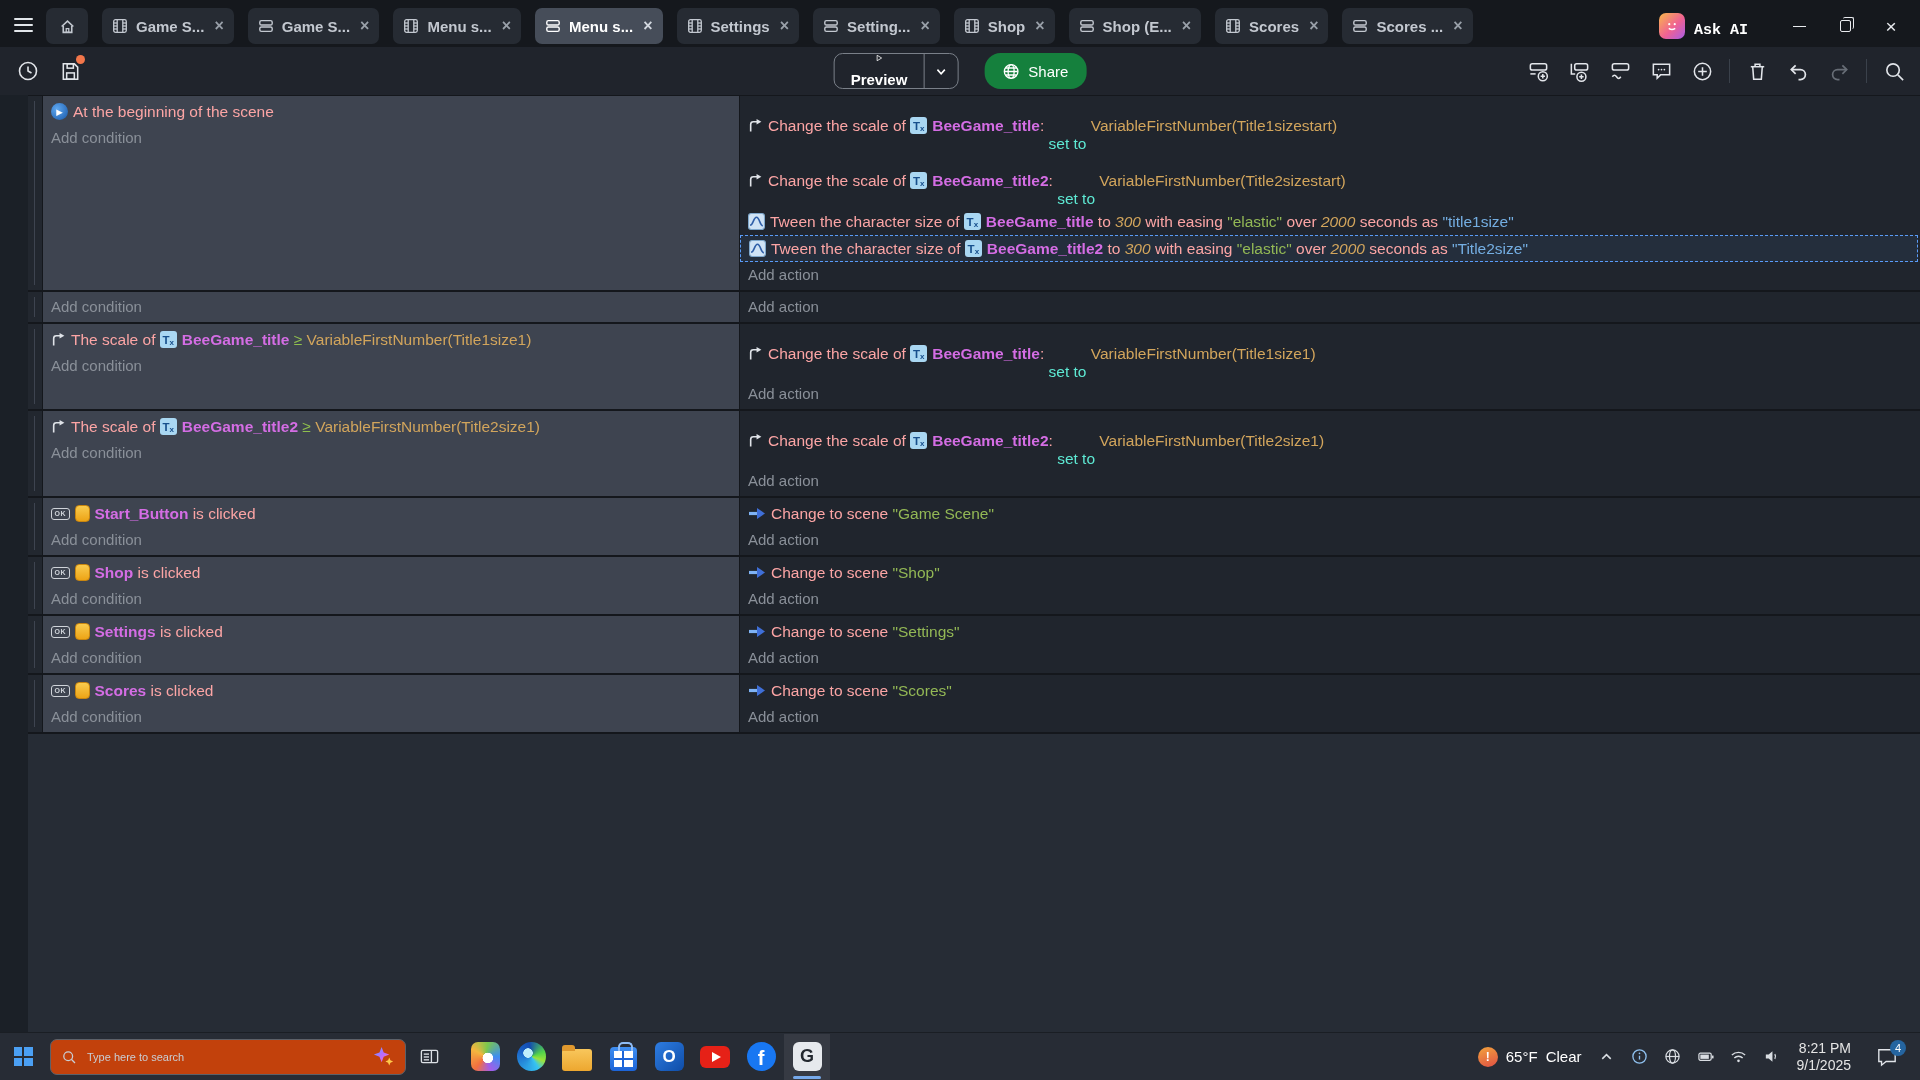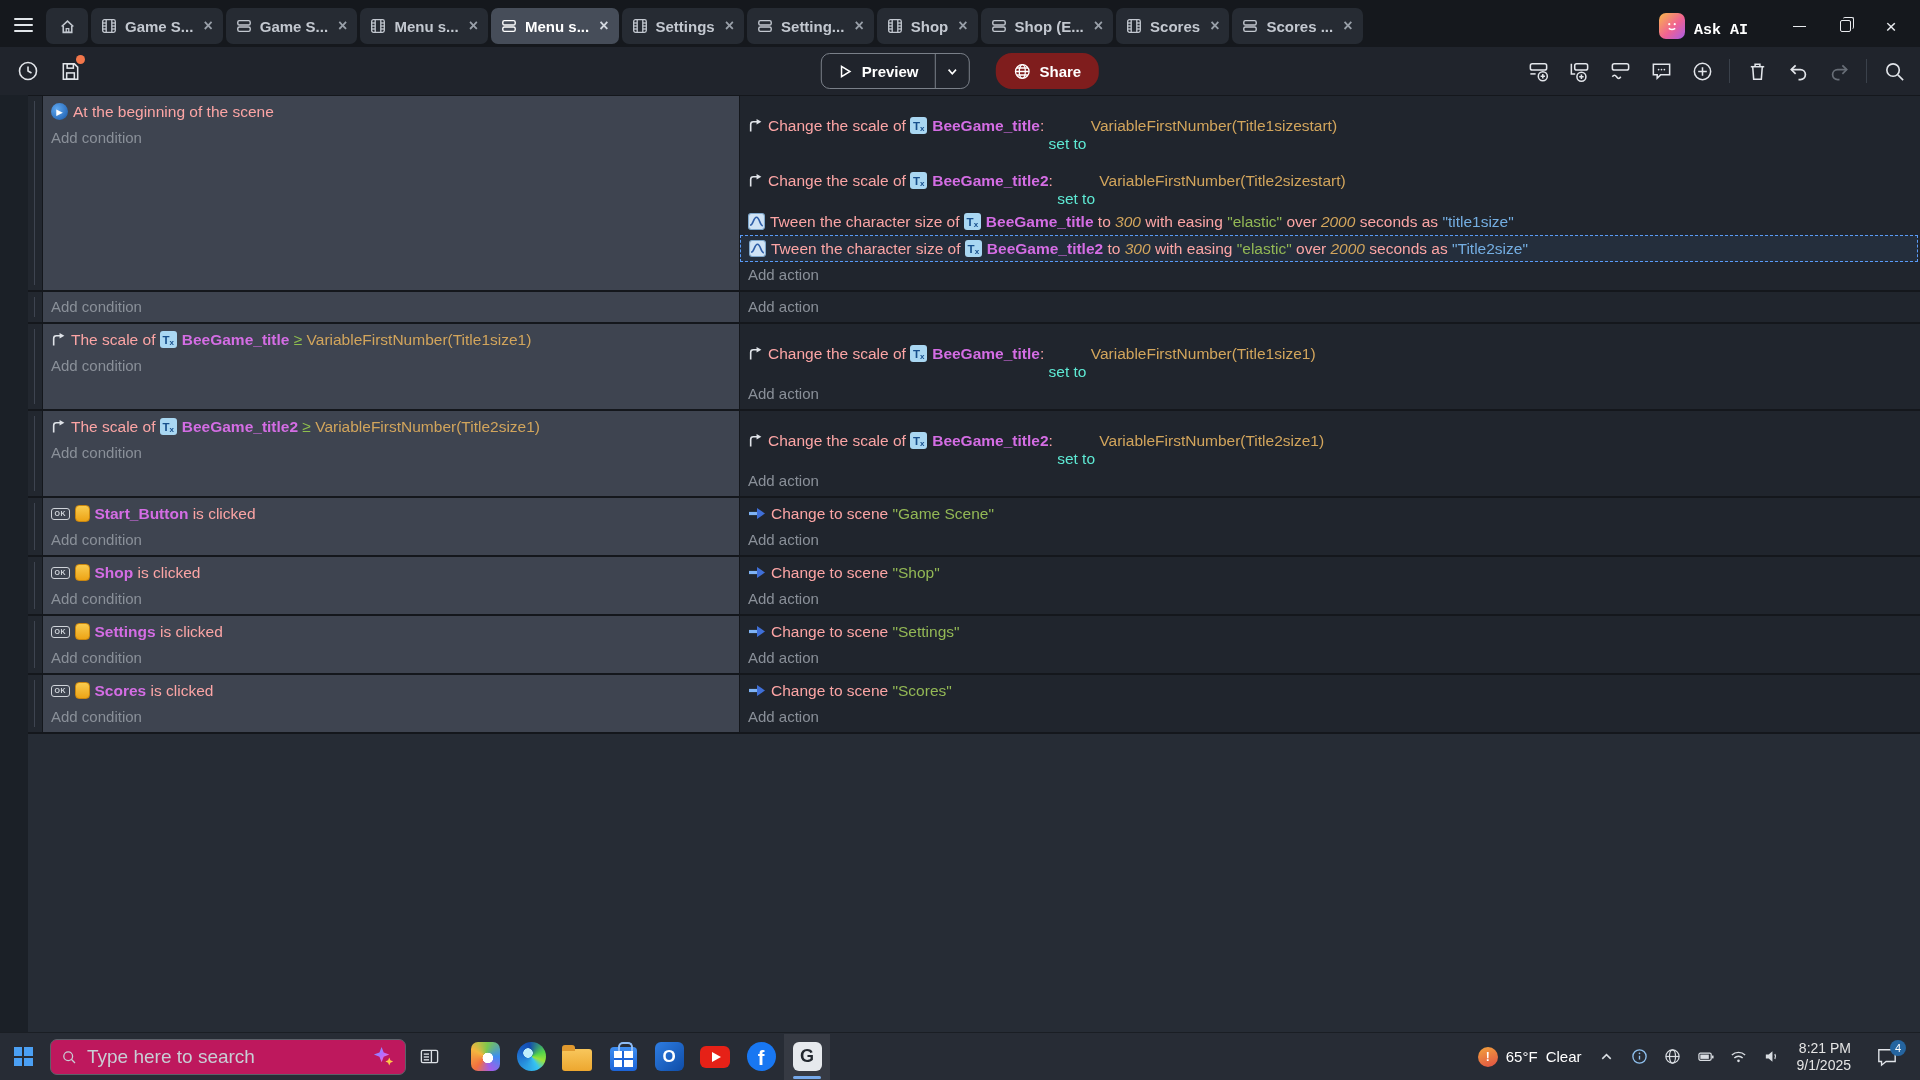--- a/index.html
+++ b/index.html
@@ -4,21 +4,21 @@
 <style>
   * { margin:0; padding:0; box-sizing:border-box; }
   html,body { width:1920px; height:1080px; overflow:hidden; background:#15181d; }
   body { font-family:"Liberation Sans", sans-serif; }
   .app { width:1920px; height:1080px; display:flex; flex-direction:column; }
 
   
   .titlebar { height:47px; background:#15181d; display:flex; align-items:flex-end; padding:0 6px 3px 0; }
   .hamburger { width:46px; height:38px; display:flex; flex-direction:column; justify-content:center; align-items:center; gap:4px; cursor:pointer; }
   .hamburger i { display:block; width:19px; height:2.2px; background:#e2e6ea; border-radius:1px; }
-  .tabs { display:flex; align-items:flex-end; gap:3px; flex:1; min-width:0;margin-top:21px; }
+  .tabs { display:flex; align-items:flex-end; gap:14px; flex:1; min-width:0;margin-top:21px; }
   .tab { height:36px; background:#262b33; border-radius:7px; display:flex; align-items:center; padding:0 10px; color:#c3c8d0; font-size:15px; font-weight:bold; white-space:nowrap; }
   .tab.hometab { width:42px; justify-content:center; padding:0; }
   .tab.active { background:#464d59; color:#fff; }
   .tab .ticon { display:flex; margin-right:8px; color:inherit; }
   .tab.hometab .ticon { margin:0; }
   .tab .close { margin-left:10px; color:#99a0a9; font-size:16px; line-height:1; cursor:pointer; }
   .tab.active .close { color:#d4d9e0; }
   .titlebar-right { display:flex; align-items:center; margin-left:10px; }
   .askai { display:flex; align-items:flex-end; gap:9px; margin-right:28px; cursor:pointer;font-family:Liberation Mono, monospace; }
   .askai-icon { width:26px; height:26px; border-radius:7px; background:linear-gradient(135deg,#f9b84a,#f06292 55%,#a85de8); display:flex; align-items:center; justify-content:center; }
@@ -29,23 +29,23 @@
   .ic-max::before { content:""; position:absolute; left:2px; top:-4.5px; width:10px; height:11px; border:1.6px solid #e8eaee; border-left:none; border-bottom:none; border-radius:2px; }
   .ic-close { font-size:19px; line-height:1; }
 
   
   .toolbar { height:48px; background:#20242c; display:flex; align-items:center; position:relative; }
   .tb-left { display:flex; align-items:center; gap:14px; padding-left:14px; }
   .tbico { position:relative; display:flex; align-items:center; justify-content:center; width:28px; height:28px; cursor:pointer; }
   .unsaved-dot { position:absolute; top:-2px; right:-1px; width:9px; height:9px; border-radius:50%; background:#f2764a; }
   .tb-center { position:absolute; left:50%; top:50%; transform:translate(-50%,-50%); display:flex; align-items:center; }
   .preview-btn { display:flex; height:36px; border:1px solid #7a8089; border-radius:9px; color:#fff; }
-  .preview-main { display:flex; align-items:center; gap:9px; padding:0 16px; font-weight:bold; font-size:15px; cursor:pointer; }
+  .preview-main { display:flex; align-items:center; gap:9px; padding:0 16px; font-weight:bold; font-size:15px; cursor:pointer;flex-direction:column; }
   .preview-caret { width:34px; display:flex; align-items:center; justify-content:center; border-left:1px solid #7a8089; cursor:pointer; }
-  .share-btn { margin-left:26px; height:36px; background:#7f1d1d; border-radius:16px; color:#fff; display:flex; align-items:center; gap:9px; padding:0 18px; font-weight:bold; font-size:15px; cursor:pointer; }
+  .share-btn { margin-left:26px; height:36px; background:#15803d; border-radius:16px; color:#fff; display:flex; align-items:center; gap:9px; padding:0 18px; font-weight:normal; font-size:15px; cursor:pointer; }
   .tb-right { margin-left:auto; display:flex; align-items:center; gap:13px; padding-right:12px; }
   .tdiv { width:1px; height:24px; background:#3a414b; }
 
   
   .events { flex:1; position:relative; background:#262c35; overflow:hidden; }
   .events::before { content:""; position:absolute; left:0; top:0; bottom:0; width:28px; background:#1b2027; }
   .evlist { margin-left:28px; position:relative; }
   .event { display:flex; border-bottom:2px solid #14171c; background:#20252d; }
   .event:first-child { border-top:1px solid #14171c; }
   .rail { width:15px; background:#22272f; border-right:1px solid #14171c; position:relative; }
@@ -70,21 +70,21 @@
   .btnic { border:1.5px solid #cfd3d9; border-radius:3px; font-size:7px; font-weight:bold; color:#cfd3d9; padding:1.5px 2.5px; letter-spacing:0.5px; line-height:1; }
   .swic { width:15px; height:17px; border-radius:4px; background:linear-gradient(180deg,#f9cb4e,#eda416); border:1px solid #c9860f; }
   .evfooter { display:flex; justify-content:space-between; align-items:center; color:#9aa1ab; font-size:15px; padding:12px 16px 0 38px; }
   .evfooter span { cursor:pointer; }
 
   
   .taskbar { height:48px; background:#272c35; border-top:1px solid #1a1e24; display:flex; align-items:center; }
   .tkslot { width:46px; height:46px; display:flex; align-items:center; justify-content:center; cursor:pointer; position:relative; flex:none; }
   .winlogo { display:grid; grid-template-columns:8.5px 8.5px; grid-template-rows:8.5px 8.5px; gap:2px; }
   .winlogo i { background:#4ba0f4; display:block; }
-  .searchbox { width:356px; height:36px; border:1px solid #5c6169; background:#be185d; border-radius:7px; display:flex; align-items:center; gap:10px; padding:0 10px; color:#c9ced5; font-size:19px; margin-left:4px; cursor:text; }
+  .searchbox { width:356px; height:36px; border:1px solid #5c6169; background:#c2410c; border-radius:7px; display:flex; align-items:center; gap:10px; padding:0 10px; color:#c9ced5; font-size:11px; margin-left:4px; cursor:text; }
   .searchbox .sparkle { margin-left:auto; display:flex; }
   .appicons { display:flex; align-items:center; margin-left:10px; }
   .app-slot.active { background:rgba(255,255,255,0.07); }
   .app-slot.active::after { content:""; position:absolute; bottom:1px; left:9px; right:9px; height:3px; background:#76a9ea; border-radius:2px; }
   .ic-paint { width:29px; height:29px; border-radius:7px; background:radial-gradient(circle at 58% 55%, #ffffff 0 5px, rgba(255,255,255,0) 5.5px), conic-gradient(from 220deg,#f2703f,#f5b63f 80deg,#7bc74d 150deg,#3f8ef0 230deg,#a45de8 300deg,#f2703f 360deg); }
   .ic-edge { width:29px; height:29px; border-radius:50%; background:radial-gradient(circle at 38% 38%, #bfeffc 0 4.5px, rgba(0,0,0,0) 5px), conic-gradient(from 150deg,#36c3f2,#1b66c9 140deg,#124bb0 200deg,#54d44a 280deg,#9ce33c 320deg,#36c3f2 360deg); }
   .ic-folder { width:30px; height:22px; margin-top:6px; position:relative; border-radius:3px; background:linear-gradient(180deg,#f8c75c,#eda72f); }
   .ic-folder::before { content:""; position:absolute; top:-4px; left:0; width:13px; height:6px; background:#e0992e; border-radius:3px 3px 0 0; }
   .ic-store { width:27px; height:24px; margin-top:5px; border-radius:4px; background:#fff; background-image:linear-gradient(#1c64d8,#1c64d8),linear-gradient(#1c64d8,#1c64d8),linear-gradient(180deg,#3f8ef0,#1c64d8); background-size:2px 16px,19px 2px,100% 100%; background-position:12.5px 4px,4px 11px,0 0; background-repeat:no-repeat; position:relative; box-shadow:inset 0 0 0 4px rgba(63,142,240,0); }
   .ic-store::before { content:""; position:absolute; top:-5px; left:8px; width:11px; height:8px; border:2.2px solid #8fbcf5; border-bottom:none; border-radius:5px 5px 0 0; }

